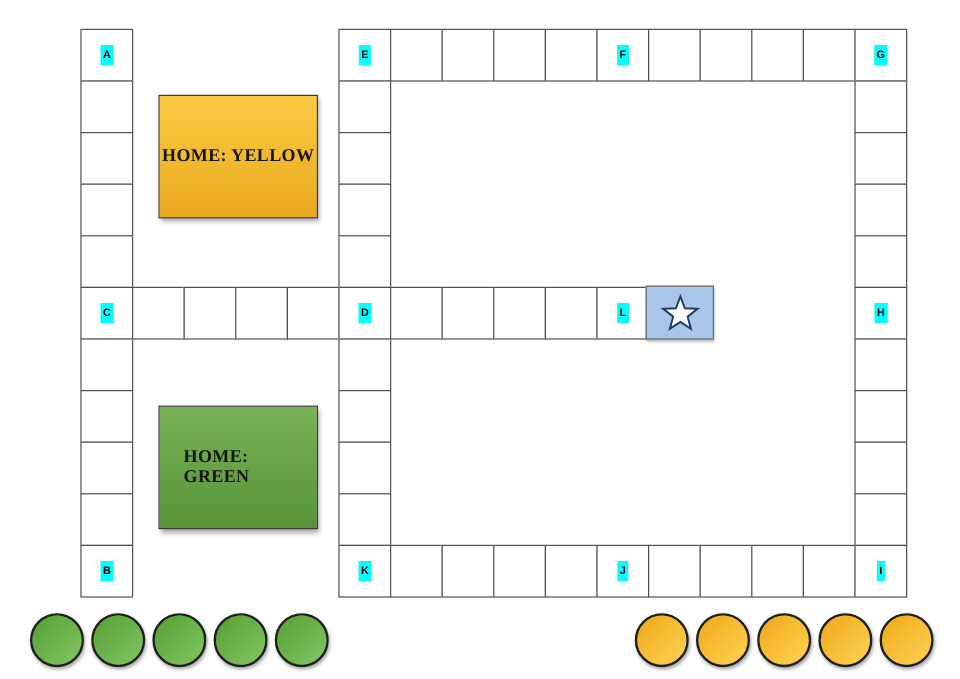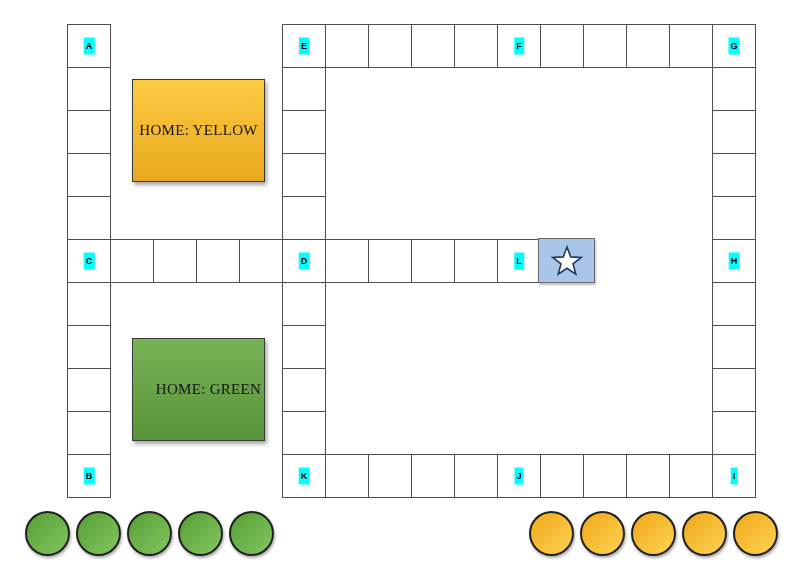--- a/index.html
+++ b/index.html
@@ -20,21 +20,21 @@
   .home {
     position:absolute; width:133px; height:103px; box-sizing:border-box;
     border:1px solid #3a3a3a; display:flex; align-items:center; justify-content:center;
     box-shadow:2px 3px 4px rgba(0,0,0,0.35);
   }
   .home-yellow { left:132px; top:79px;
     background:linear-gradient(var(--hy-top,#fccb42), var(--hy-bot,#e8a81e)); }
   .home-green  { left:132px; top:338px;
     background:linear-gradient(var(--hg-top,#78b455), var(--hg-bot,#579338));padding-left:20px; }
   .home-label {
-    font-family:"Liberation Serif", serif; font-weight:normal; font-size:15px;
+    font-family:"Liberation Serif", serif; font-weight:bold; font-size:15px;
     color:#141414; letter-spacing:0.3px;
   }
   .star-cell {
     position:absolute; left:538px; top:238px; width:57px; height:45px; box-sizing:border-box;
     background:var(--star-bg,#a9c6e8); border:1px solid #6a6a6a;
     display:flex; align-items:center; justify-content:center;
     box-shadow:1px 2px 2px rgba(0,0,0,0.25);
   }
   .piece {
     position:absolute; width:45px; height:45px; border-radius:50%;

